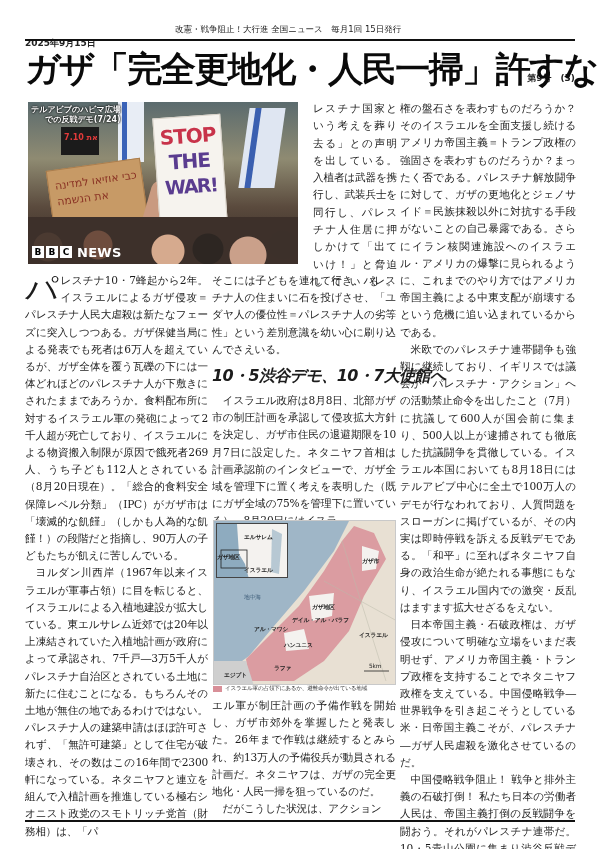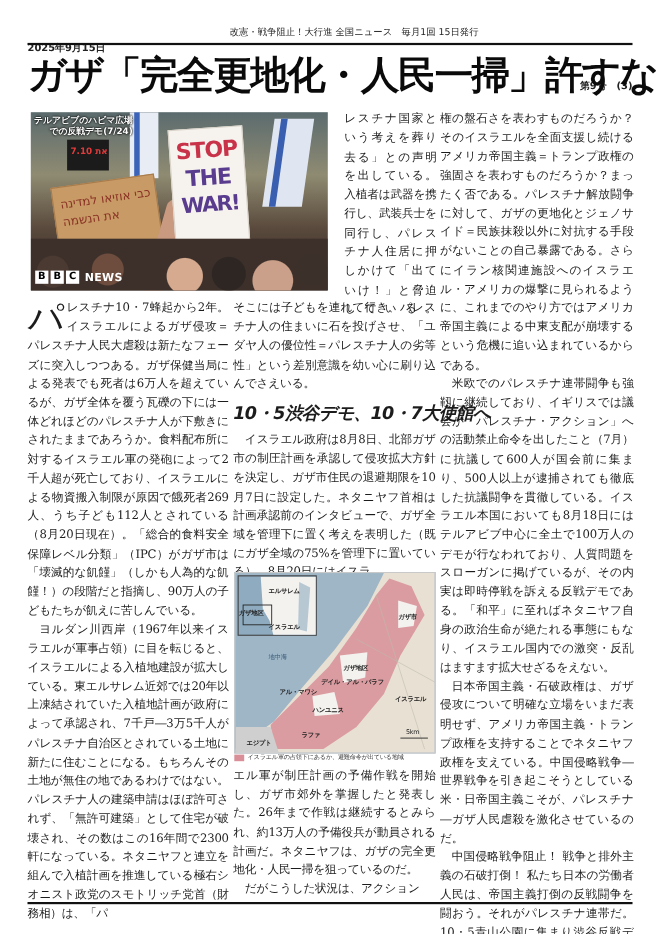--- a/index.html
+++ b/index.html
@@ -2,21 +2,21 @@
 <html><head>
 <meta charset="utf-8">
 <style>
   * { box-sizing: border-box; margin: 0; padding: 0; }
   html, body { width: 600px; height: 849px; background: #ffffff; overflow: hidden; }
   body { position: relative; font-family: "DejaVu Serif", "Liberation Serif", serif; color: #1a1a1a; }
 
   .masthead { position: absolute; left: 25px; top: 24px; width: 550px; height: 14px;
     font-family: "DejaVu Sans", "Liberation Sans", sans-serif; font-size: 9px; font-weight: bold; color: #222; }
   .masthead .date { position: absolute; left: 0; top: 13px; text-align: right; }
-  .masthead .center { position: absolute; left: 150px; top: 0; width: 260px; text-align: right; font-weight: normal; font-size: 8.5px; }
+  .masthead .center { position: absolute; left: 150px; top: 0; width: 260px; text-align: left; font-weight: normal; font-size: 8.5px; }
   .masthead .issue { position: absolute; right: 0; top: 0; margin-top: 48px; }
   .top-rule { position: absolute; left: 25px; top: 39px; width: 550px; height: 2px; background: #111; }
 
   .headline { position: absolute; left: 25px; top: 46px; width: 552px; height: 46px;
     font-family: "DejaVu Sans", "Liberation Sans", sans-serif; font-weight: bold; font-size: 35px;
     letter-spacing: -1.5px; color: #0a0a0a; white-space: nowrap; line-height: 46px; }
 
   .photo { position: absolute; left: 28px; top: 102px; width: 270px; height: 162px; overflow: hidden;
     background: linear-gradient(180deg, #5b6b6e 0%, #8f8b72 35%, #5a4a3d 65%, #2e2420 100%); }
   .photo .bg-flag1 { position: absolute; right: 18px; top: 6px; width: 36px; height: 80px; background: #dfe6f2; transform: skewX(-8deg); }
@@ -38,21 +38,21 @@
                 radial-gradient(circle at 70px 28px, #6e4d3e 14px, transparent 15px),
                 radial-gradient(circle at 140px 34px, #d6aa8e 16px, transparent 17px),
                 radial-gradient(circle at 180px 32px, #2d2622 15px, transparent 16px),
                 radial-gradient(circle at 220px 38px, #caa08a 18px, transparent 19px),
                 radial-gradient(circle at 255px 28px, #3c302a 14px, transparent 15px),
                 #3d302a; }
   .photo .caption { position: absolute; left: 3px; top: 3px; color: #fff; font-family: "DejaVu Sans", sans-serif; font-size: 8px; font-weight: bold; line-height: 10px;
     text-shadow: 0 0 2px #000, 0 0 2px #000; white-space: pre; text-align: right; }
   .photo .bbc { position: absolute; left: 4px; top: 143px; height: 14px; display: flex; align-items: center; gap: 2px; }
   .photo .bbc .box { width: 12px; height: 12px; background: #fff; color: #000; font-family: "DejaVu Sans", sans-serif; font-size: 9px; font-weight: bold; text-align: center; line-height: 12px; }
-  .photo .bbc .news { color: #fff; font-family: "DejaVu Sans", sans-serif; font-size: 10px; font-weight: bold; margin-left: 3px; letter-spacing: 0.3px; }
+  .photo .bbc .news { color: #fff; font-family: "DejaVu Sans", sans-serif; font-size: 13px; font-weight: bold; margin-left: 3px; letter-spacing: 0.3px; }
 
   .col { position: absolute; font-size: 10.6px; line-height: 17.2px; letter-spacing: -0.2px; text-align: justify; color: #1c1c1c; }
   .col p { text-indent: 1em; }
   .col p.noindent { text-indent: 0; }
   .col-1 { left: 25px; top: 272px; width: 183px; }
   .col-1 .dropcap { float: left; font-family: "DejaVu Sans", sans-serif; font-size: 33px; line-height: 34px; height: 34px; margin-right: 2px; margin-top: 0px; font-weight: normal; }
   .col-narrow { left: 313px; top: 100px; width: 84px; font-size: 10.6px; line-height: 17.3px; text-align: justify; text-align-last: justify; }
   .col-2 { left: 212px; top: 272px; width: 184px; }
   .col-3 { left: 400px; top: 100px; width: 176px; }
   .subhead { font-family: "DejaVu Sans", "Liberation Sans", sans-serif; font-weight: bold; font-size: 16px; letter-spacing: -0.6px; line-height: 18px; margin: 9px 0 7px 0; text-indent: 0; white-space: nowrap; font-style: italic; }

